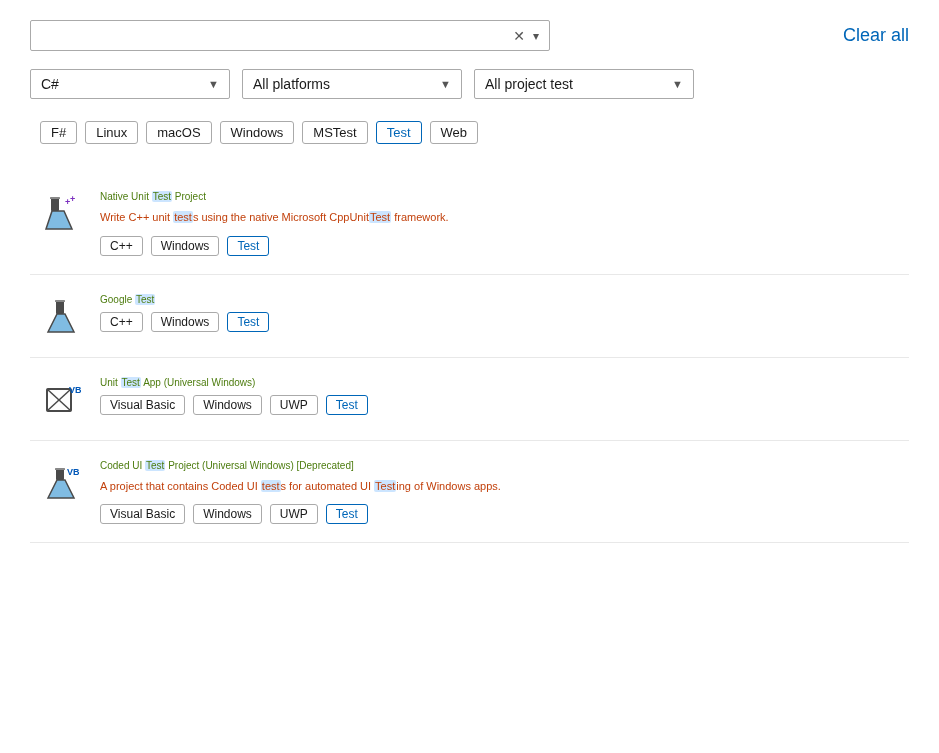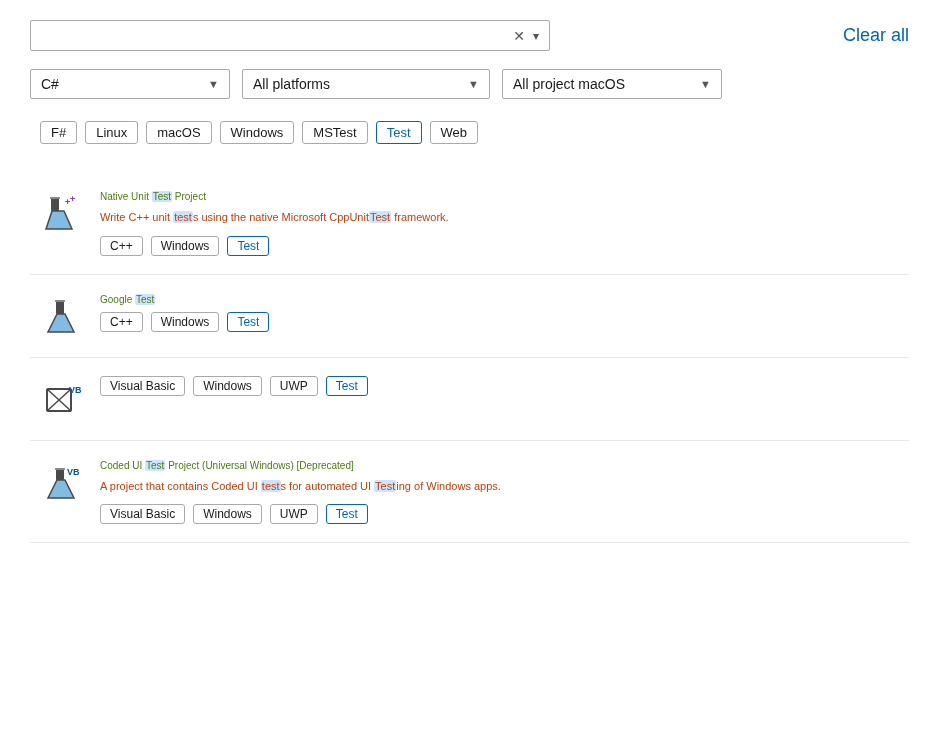--- a/index.html
+++ b/index.html
@@ -75,21 +75,21 @@
       justify-content: space-between;
       border: 1.5px solid #aaa;
       border-radius: 2px;
       padding: 6px 10px;
       cursor: pointer;
       background: #fff;
       font-size: 14px;
       color: #1a1a1a;
     }
     .filter-dropdown-lang { width: 200px; }
-    .filter-dropdown-platform { width: 248px; }
+    .filter-dropdown-platform { width: 220px; }
     .filter-dropdown-type { width: 220px; }
     .filter-dropdown .arrow {
       color: #555;
       font-size: 11px;
       margin-left: 8px;
     }
 
     
     .tags-row {
       display: flex;
@@ -200,21 +200,21 @@
 <div class="filter-row">
   <div class="filter-dropdown filter-dropdown-lang">
     <span>C#</span>
     <span class="arrow">▼</span>
   </div>
   <div class="filter-dropdown filter-dropdown-platform">
     <span>All platforms</span>
     <span class="arrow">▼</span>
   </div>
   <div class="filter-dropdown filter-dropdown-type">
-    <span>All project macOS</span>
+    <span>All project test</span>
     <span class="arrow">▼</span>
   </div>
 </div>
 
 <div class="tags-row" id="tags-row">
 <span class="tag-pill">F#</span>
     <span class="tag-pill">Linux</span>
     <span class="tag-pill">macOS</span>
     <span class="tag-pill">Windows</span>
     <span class="tag-pill">MSTest</span>
@@ -265,20 +265,21 @@
     <div class="project-item">
       <div class="project-icon">
         <svg viewBox="0 0 38 38" fill="none" xmlns="http://www.w3.org/2000/svg">
       <rect x="4" y="8" width="24" height="22" rx="1" fill="none" stroke="#4a4a4a" stroke-width="2"></rect>
       <line x1="4" y1="8" x2="28" y2="30" stroke="#4a4a4a" stroke-width="1.5"></line>
       <line x1="28" y1="8" x2="4" y2="30" stroke="#4a4a4a" stroke-width="1.5"></line>
       <text x="26" y="12" font-size="9" fill="#0057b8" font-weight="bold">VB</text>
     </svg>
       </div>
       <div class="project-content">
+        <div class="project-title">Unit <span class="highlight">Test</span> App (Universal Windows)</div>
         <div class="project-tags">
           <span class="project-tag">Visual Basic</span>
           <span class="project-tag">Windows</span>
           <span class="project-tag">UWP</span>
           <span class="project-tag blue-border">Test</span>
         </div>
       </div>
     </div>
     <div class="project-item">
       <div class="project-icon">

